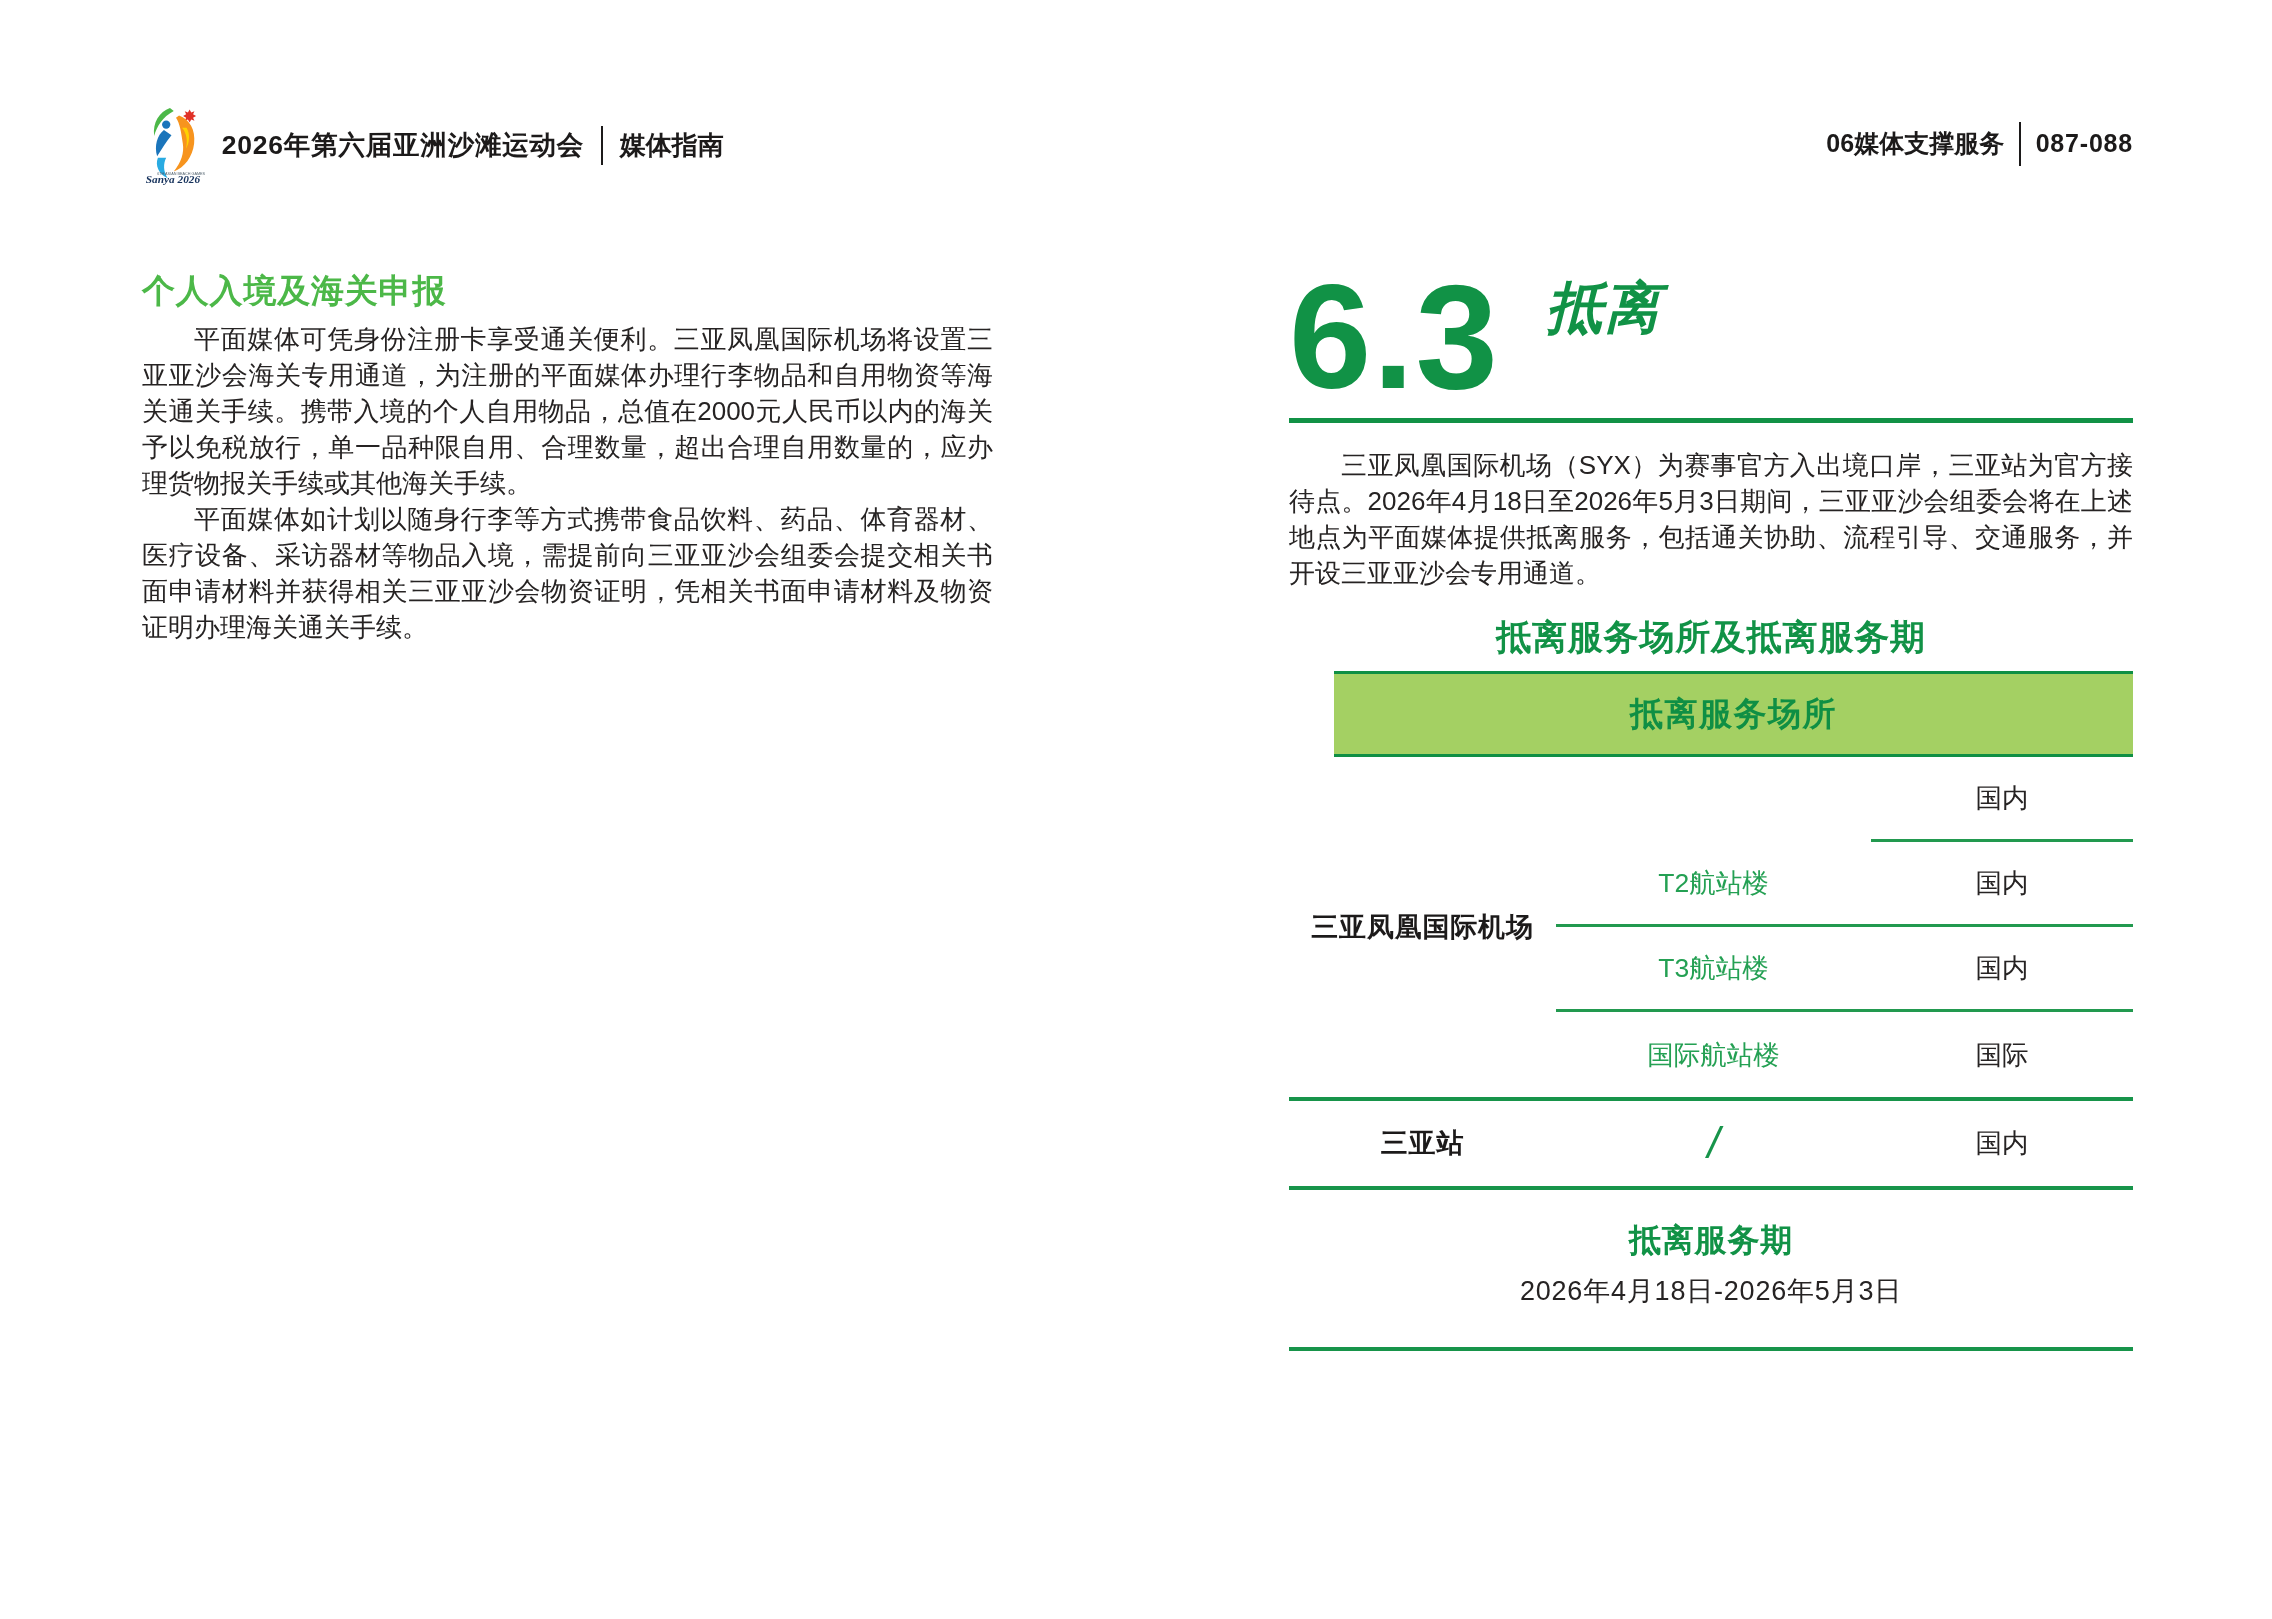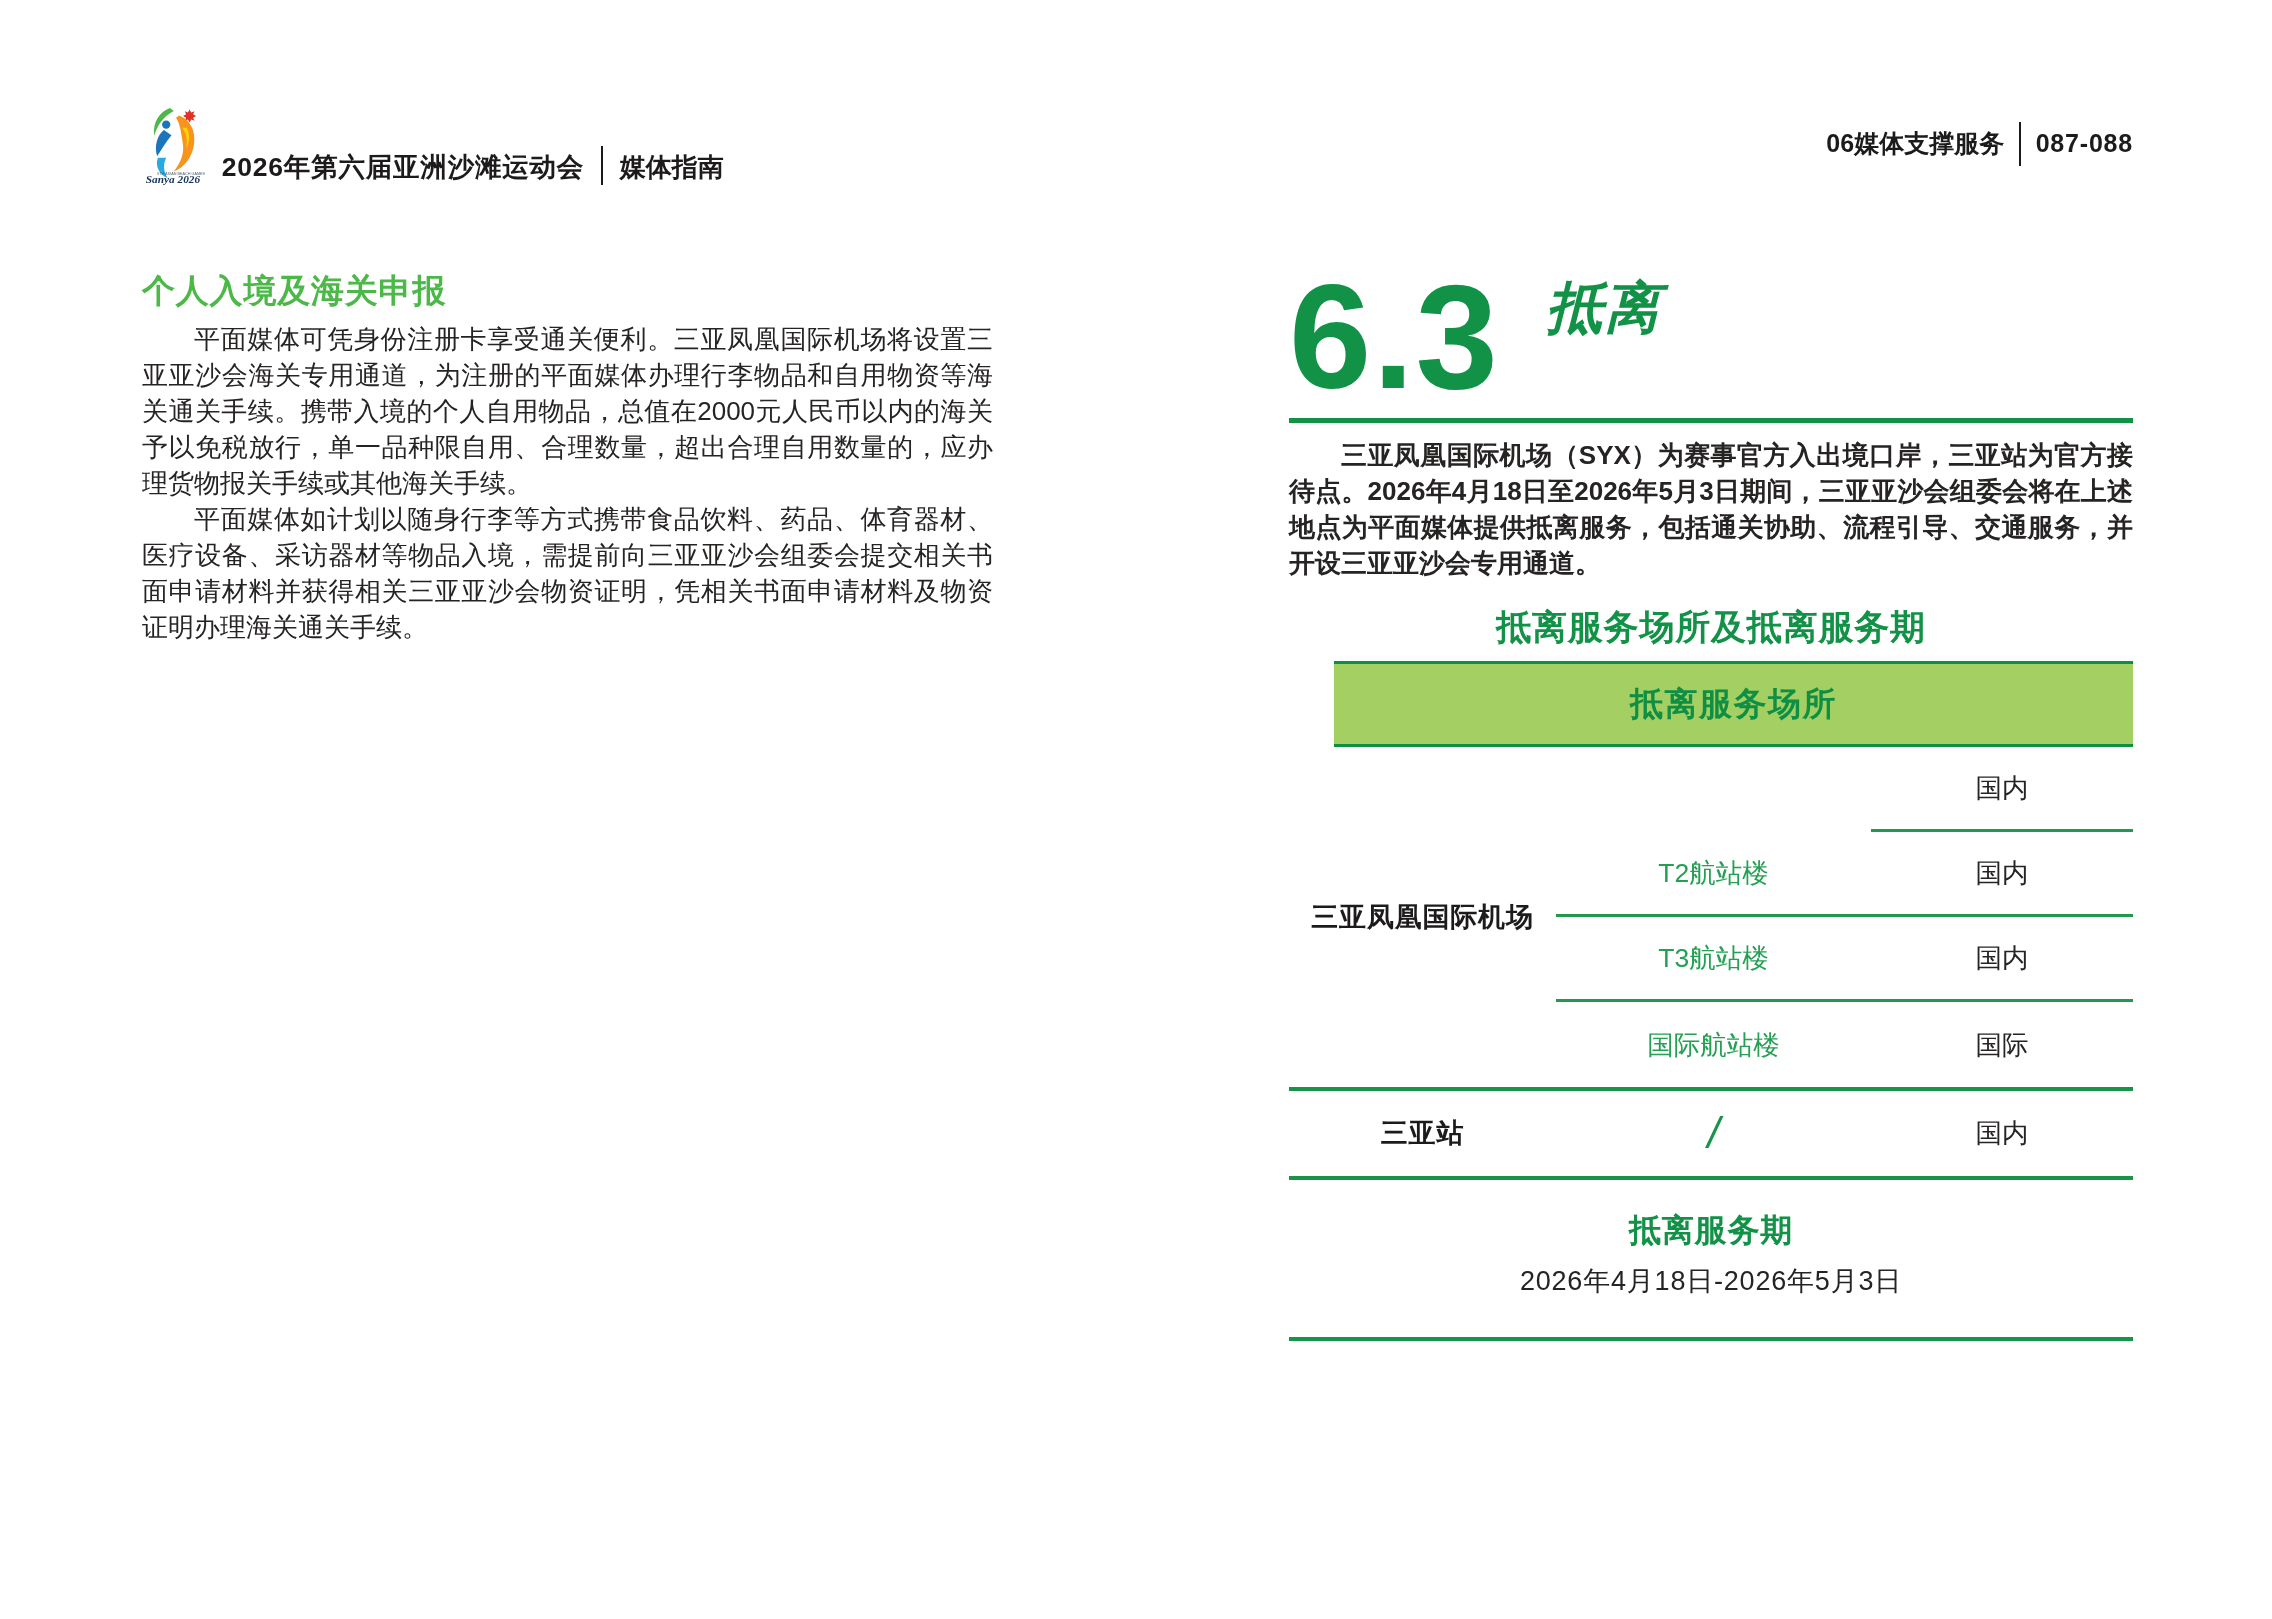--- a/index.html
+++ b/index.html
@@ -7,40 +7,40 @@
     position:relative;
     width:2273px;height:1620px;
     background:#ffffff;
     font-family:"Liberation Sans",sans-serif;
     color:#221f1f;
     overflow:hidden;
   }
   
   .header-left{position:absolute;left:144px;top:105px;display:flex;align-items:flex-end;}
   .logo{width:61px;height:80px;margin-right:16.7px;}
-  .header-title-row{display:flex;align-items:flex-end;height:80px;}
+  .header-title-row{display:flex;align-items:center;height:80px;}
   .header-title{font-size:26.5px;font-weight:bold;letter-spacing:0.8px;color:#1c1a1a;}
   .header-vdiv{width:2.3px;height:39px;background:#1c1a1a;margin:0 16.7px;}
   .header-sub{font-size:26px;font-weight:bold;color:#1c1a1a;}
   .header-right{position:absolute;right:140px;top:121px;display:flex;align-items:center;height:45px;}
   .hr-section{font-size:25px;font-weight:bold;color:#1c1a1a;}
   .hr-vdiv{width:1.5px;height:44px;background:#1c1a1a;margin:0 15px;}
   .hr-pages{font-size:25px;font-weight:600;color:#1c1a1a;letter-spacing:0.8px;}
   
   .left-col{position:absolute;left:142px;top:273px;width:851px;}
   .left-heading{font-size:33px;line-height:36px;font-weight:bold;color:#4cb848;letter-spacing:0.8px;}
   .left-body{margin-top:12px;font-size:26px;line-height:36px;text-align:justify;color:#262323;}
   .left-body p{margin:0;text-indent:2em;}
   
   .right-col{position:absolute;left:1289px;top:280px;width:844px;}
   .sec-head{display:flex;height:114px;}
   .sec-num{font-size:148px;line-height:114px;font-weight:bold;color:#119246;letter-spacing:1.5px;}
   .sec-title{font-size:56px;line-height:56px;font-weight:bold;color:#119246;margin-left:47px;margin-bottom:3px;letter-spacing:1.5px;font-style:italic;}
   .sec-underline{height:4.5px;background:#119246;margin-top:24px;}
-  .right-intro{margin-top:14px;font-size:26px;line-height:36px;text-align:justify;color:#262323;font-weight:bold;}
+  .right-intro{margin-top:24px;font-size:26px;line-height:36px;text-align:justify;color:#262323;}
   .right-intro p{margin:0;text-indent:2em;}
   .table-title{margin-top:23px;text-align:center;font-size:35px;font-weight:bold;color:#119246;letter-spacing:0.8px;}
   
   .band{
     margin-top:10.6px;height:86px;box-sizing:border-box;
     background:#a4d063;border-top:3.8px solid #0f8f44;border-bottom:3.8px solid #0f8f44;
     display:flex;align-items:center;justify-content:center;margin-left:45px;
   }
   .band-text{font-size:33px;font-weight:bold;color:#0f8f44;letter-spacing:1.5px;}
   .tgrid{display:grid;grid-template-columns:267px 315px 262px;}

